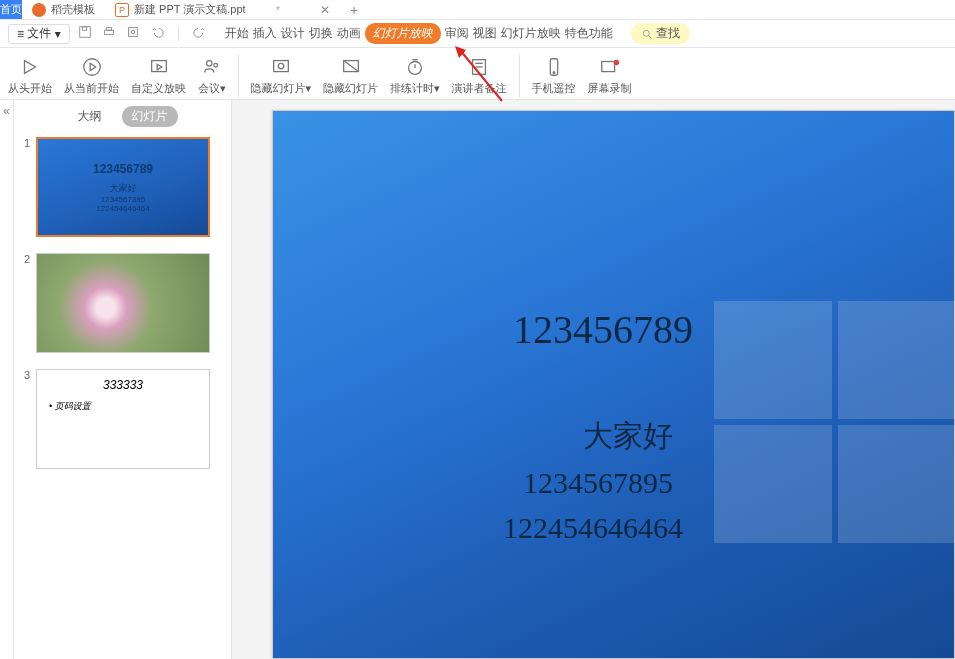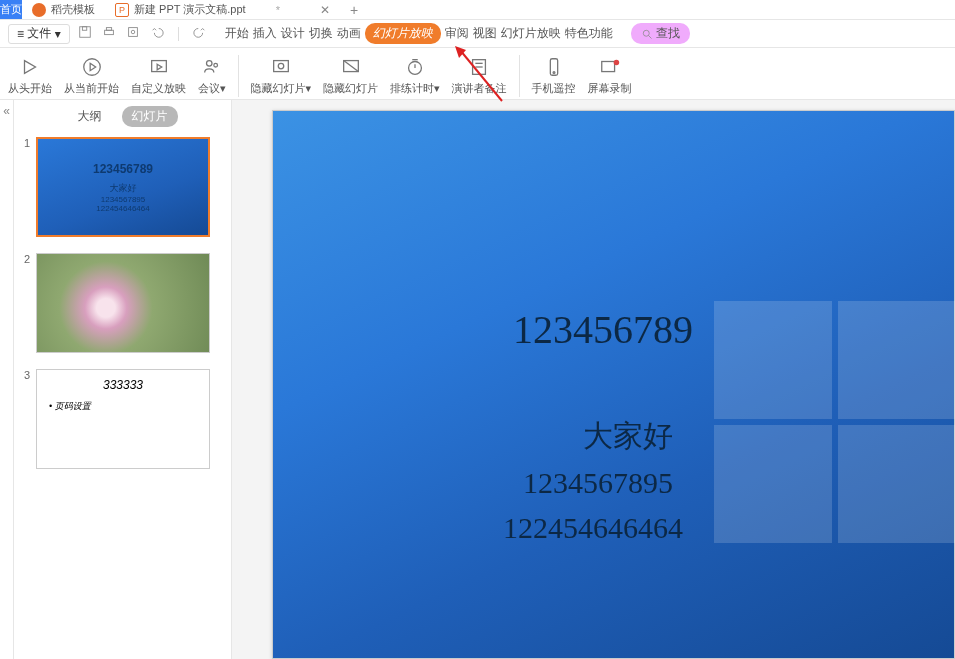--- a/index.html
+++ b/index.html
@@ -16,21 +16,21 @@
 
 
 .menubar { display: flex; align-items: center; height: 28px; padding: 0 8px; border-bottom: 1px solid #e6e6e6; }
 .menutrigger { display: flex; align-items: center; padding: 0 8px; font-size: 12px; color: #333; cursor: pointer; border: 1px solid #ddd; border-radius: 3px; margin-right: 8px; height: 20px; }
 .qa { display: flex; align-items: center; gap: 10px; color: #666; margin-right: 18px; }
 .qa svg { width: 14px; height: 14px; }
 .qa-sep { width: 1px; height: 14px; background: #ddd; margin: 0 4px; }
 .menus { display: flex; align-items: center; gap: 4px; }
 .menu-item { font-size: 12px; color: #555; cursor: pointer; }
 .menu-item.active { background: #f07c2b; color: #fff; padding: 2px 8px; border-radius: 10px; font-style: italic; }
-.search-pill { display: flex; align-items: center; background: #f0abfc; border-radius: 10px; padding: 2px 10px; margin-left: 14px; color: #555; }
+.search-pill { display: flex; align-items: center; background: #fef9c3; border-radius: 10px; padding: 2px 10px; margin-left: 14px; color: #555; }
 
 
 .ribbon { display: flex; align-items: center; height: 52px; padding: 4px 0 0 2px; border-bottom: 1px solid #e6e6e6; }
 .rbtn { display: flex; flex-direction: column; align-items: center; padding: 0 6px; font-size: 11px; color: #555; cursor: pointer; }
 .rbtn .ic { width: 24px; height: 24px; display: flex; align-items: center; justify-content: center; margin-bottom: 2px; }
 .rbtn .ic svg { width: 22px; height: 22px; stroke: #777; fill: none; stroke-width: 1.4; }
 .rsep { width: 1px; height: 42px; background: #e2e2e2; margin: 0 6px; }
 
 
 .body { display: flex; height: calc(100% - 100px); }

